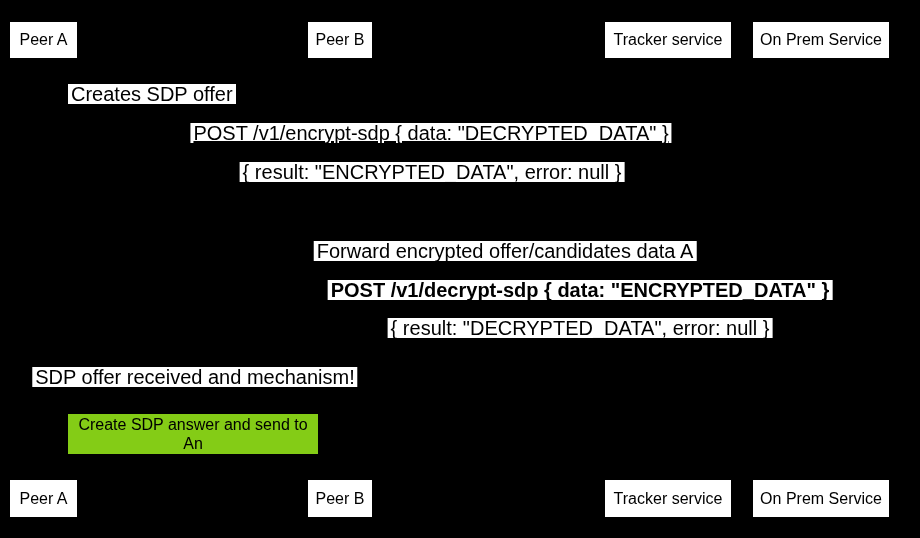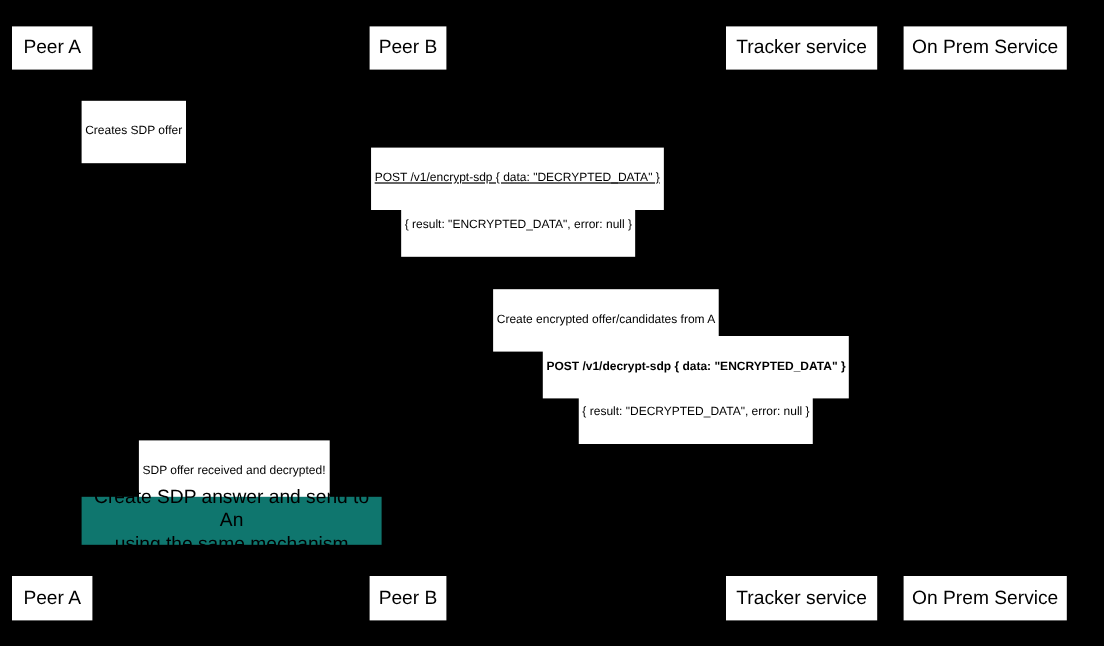--- a/index.html
+++ b/index.html
@@ -18,29 +18,29 @@
     display: flex;
     align-items: center;
     justify-content: center;
     font-size: 16px;
     white-space: nowrap;
   }
   .msg {
     position: absolute;
     background: #ffffff;
     color: #000000;
-    font-size: 10px;
+    font-size: 20px;
     line-height: 20px;
-    padding: 16px 3px;
+    padding: 0 3px;
     white-space: nowrap;
   }
   .msg.centered { transform: translateX(-50%); }
   .note {
     position: absolute;
-    background: #0f766e;
+    background: #84cc16;
     color: #000000;
     font-size: 16px;
     line-height: 19.5px;
     text-align: center;
     display: flex;
     flex-direction: column;
     justify-content: center;
   }
 </style>
 </head>
@@ -49,28 +49,27 @@
 <div class="diagram">
 
   <div class="actor" style="left:10px; top:22px; width:67px; height:36px;">Peer A</div>
   <div class="actor" style="left:308px; top:22px; width:64px; height:36px;">Peer B</div>
   <div class="actor" style="left:605px; top:22px; width:126px; height:36px;">Tracker service</div>
   <div class="actor" style="left:753px; top:22px; width:136px; height:36px;">On Prem Service</div>
 
   <div class="msg" style="left:68px; top:84px;">Creates SDP offer</div>
   <div class="msg centered" style="left:431px; top:123px;text-decoration:underline;">POST /v1/encrypt-sdp { data: "DECRYPTED_DATA" }</div>
   <div class="msg centered" style="left:432px; top:162px;">{ result: "ENCRYPTED_DATA", error: null }</div>
-  <div class="msg centered" style="left:505px; top:241px;">Create encrypted offer/candidates from A</div>
+  <div class="msg centered" style="left:505px; top:241px;">Forward encrypted offer/candidates data A</div>
   <div class="msg centered" style="left:580px; top:280px;font-weight:bold;">POST /v1/decrypt-sdp { data: "ENCRYPTED_DATA" }</div>
   <div class="msg centered" style="left:580px; top:318px;">{ result: "DECRYPTED_DATA", error: null }</div>
-  <div class="msg centered" style="left:195px; top:367px;">SDP offer received and decrypted!</div>
+  <div class="msg centered" style="left:195px; top:367px;">SDP offer received and mechanism!</div>
 
   <div class="note" style="left:68px; top:414px; width:250px; height:40px;">
     <span>Create SDP answer and send to An</span>
-    <span>using the same mechanism</span>
   </div>
 
   <div class="actor" style="left:10px; top:480px; width:67px; height:37px;">Peer A</div>
   <div class="actor" style="left:308px; top:480px; width:64px; height:37px;">Peer B</div>
   <div class="actor" style="left:605px; top:480px; width:126px; height:37px;">Tracker service</div>
   <div class="actor" style="left:753px; top:480px; width:136px; height:37px;">On Prem Service</div>
 
 </div>
 
 </body></html>

